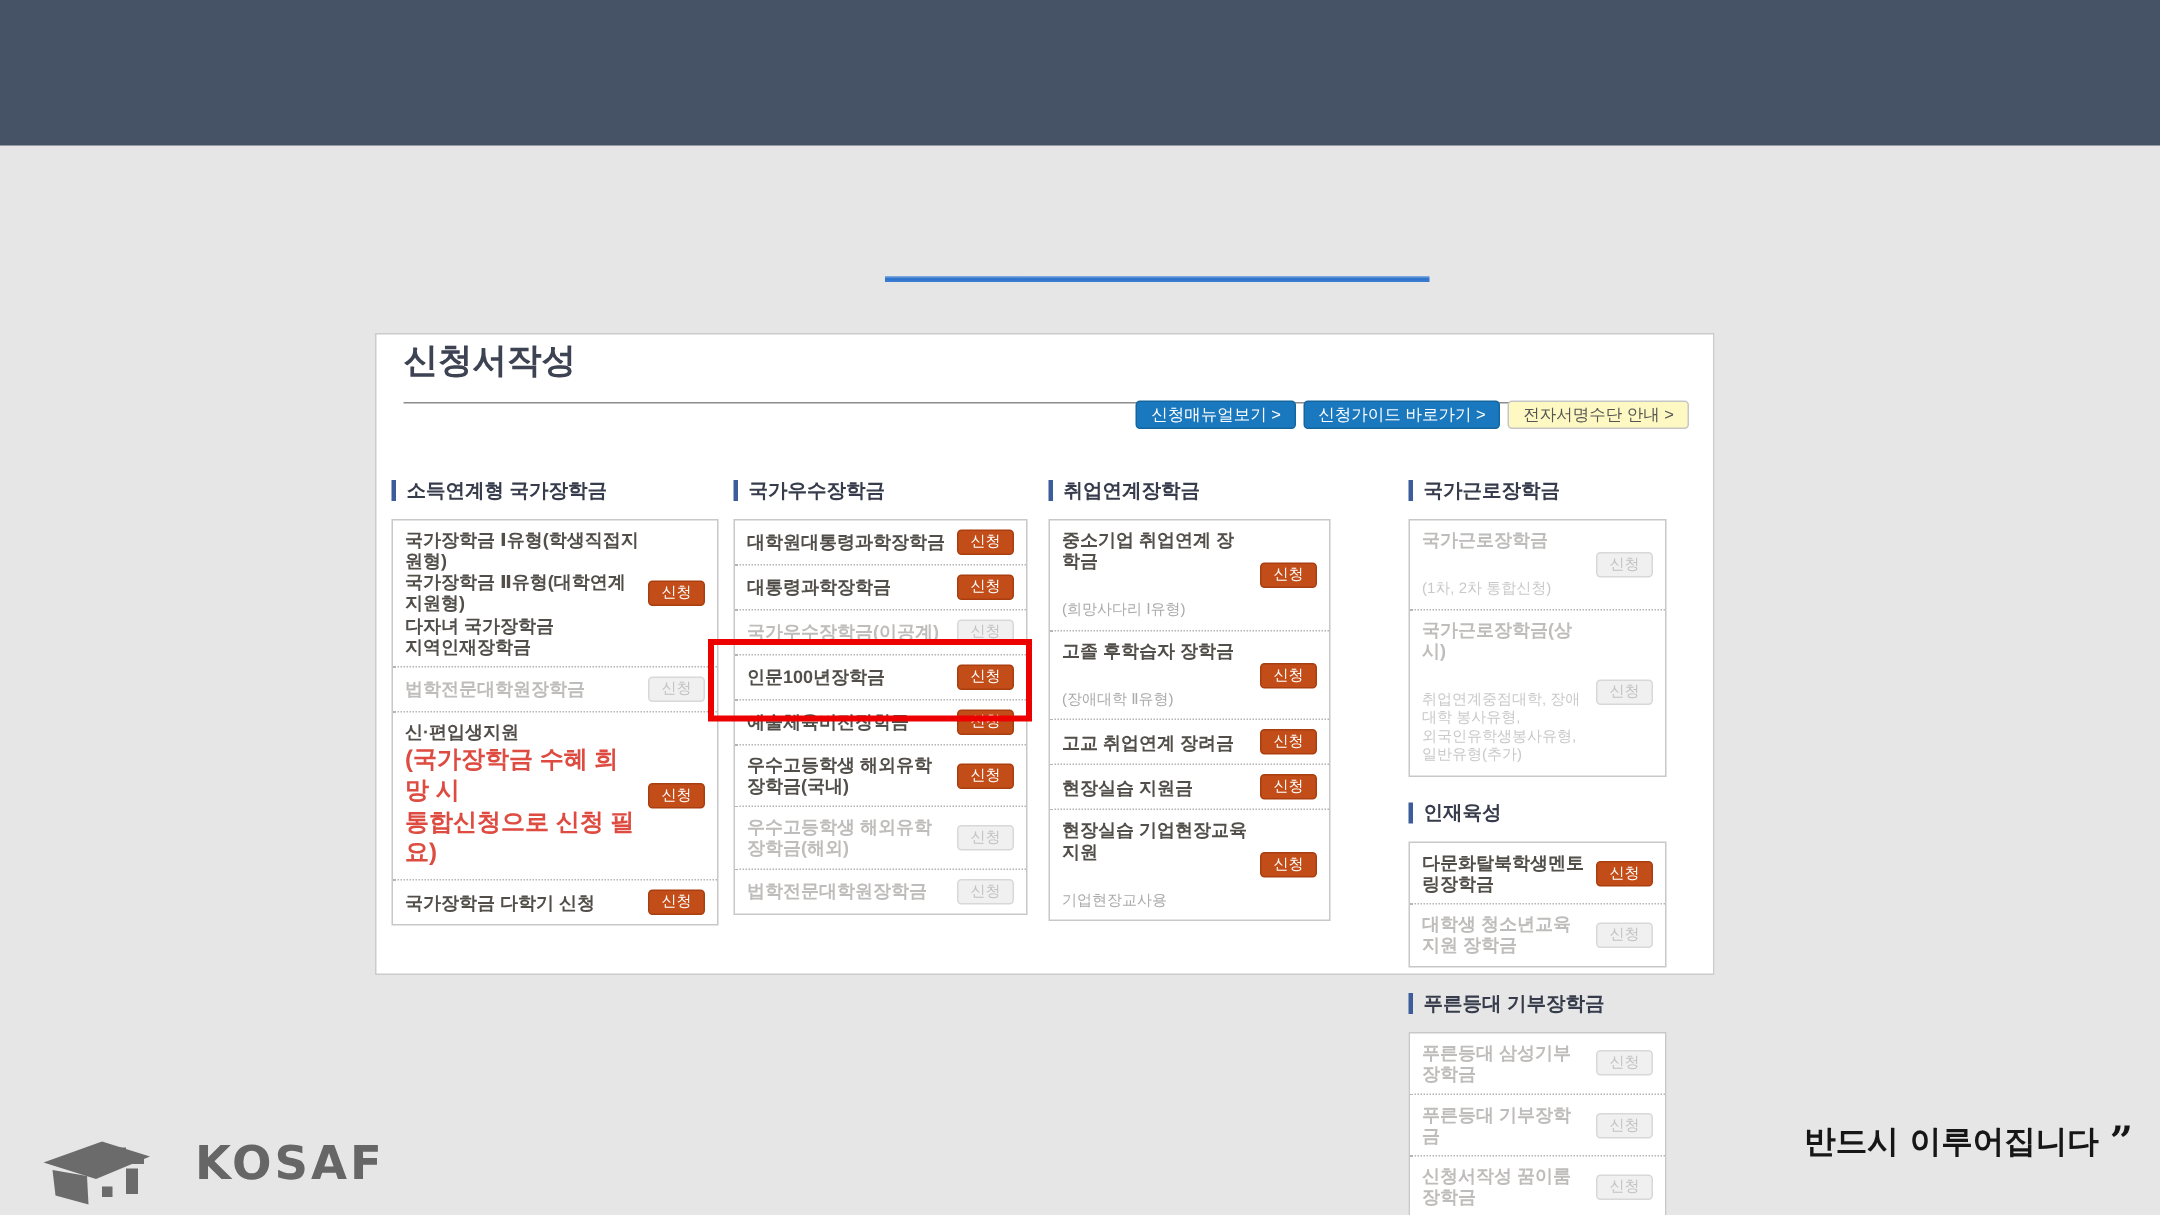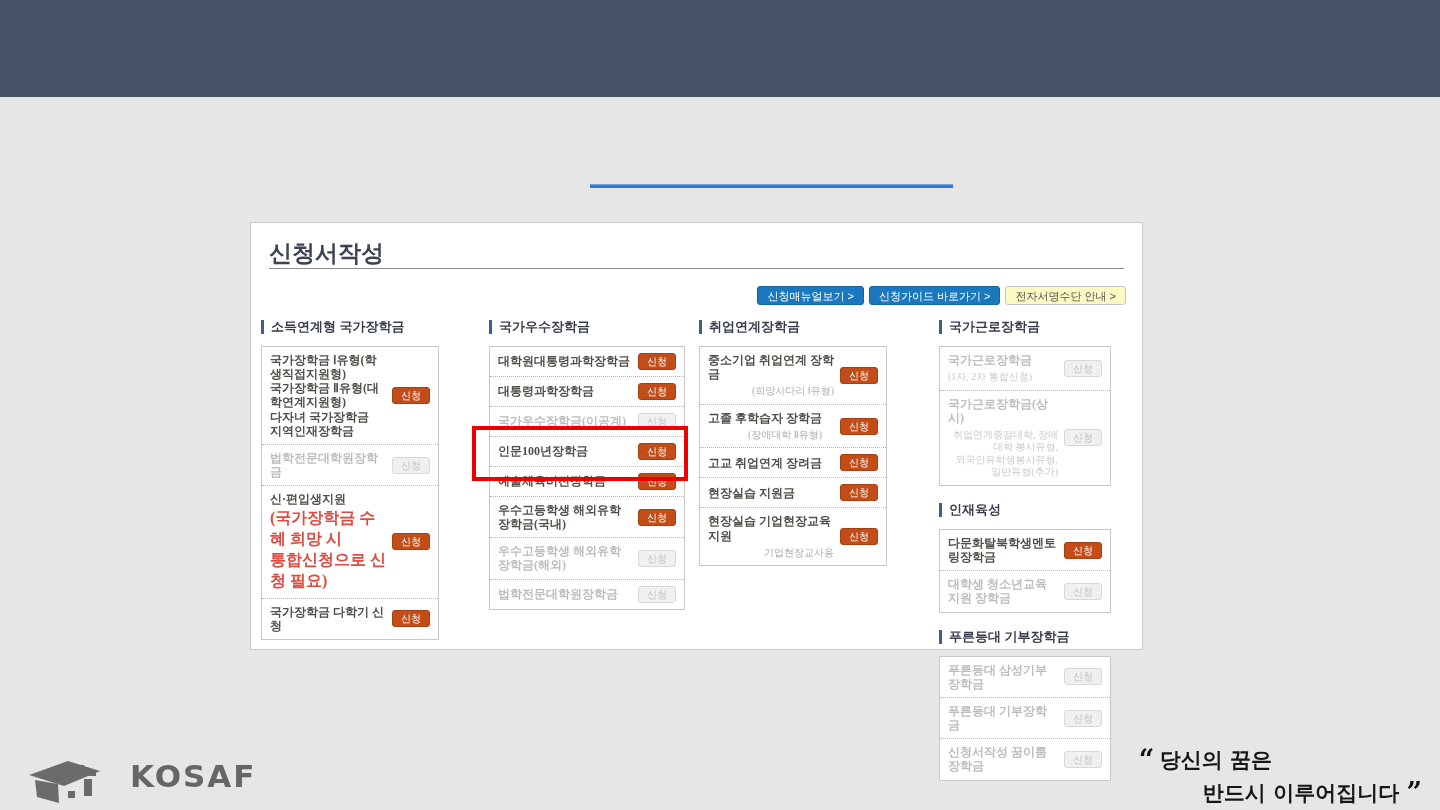--- a/index.html
+++ b/index.html
@@ -9,43 +9,43 @@
     font-family:"Liberation Sans","DejaVu Sans",sans-serif;
   }
   
   .topbar{position:absolute;left:0;top:0;width:1440px;height:97px;background:#465367;}
   
   .blueline{position:absolute;left:590px;top:184px;width:363px;height:4px;
     background:linear-gradient(#8FB3E2,#2B72CB 45%,#3F7FD2);}
   
   .panel{position:absolute;left:250px;top:222px;width:893px;height:428px;
     background:#FFFFFF;border:1px solid #CBCBCB;box-sizing:border-box;}
-  .page-title{position:absolute;left:18px;top:15px;font-size:23px;font-weight:bold;color:#3D4353;}
+  .page-title{position:absolute;left:18px;top:2px;font-size:23px;font-weight:bold;color:#3D4353;}
   .title-divider{position:absolute;left:18px;right:18px;top:45px;border-top:1px solid #8C8C8C;height:0;}
-  .toolbar{position:absolute;right:16px;top:63px;display:flex;gap:5px;}
+  .toolbar{position:absolute;right:16px;top:44px;display:flex;gap:5px;}
   .tbtn{height:19px;line-height:19px;padding:0 9px;font-size:11px;border-radius:3px;
     cursor:pointer;white-space:nowrap;font-family:inherit;}
   .tbtn.primary{background:#1A78BE;border:1px solid #15669F;color:#FFFFFF;}
   .tbtn.light{background:#fef9c3;border:1px solid #C6C6C6;color:#555555;}
   
   .col{position:absolute;top:96px;}
-  .col1{left:10px;width:178px;}
+  .col1{left:10px;width:218px;}
   .col2{left:238px;width:196px;}
   .col3{left:448px;width:188px;}
   .col4{left:688px;width:172px;}
   .colhead{display:flex;align-items:center;height:16px;margin-bottom:11px;}
   .colhead .bar{display:inline-block;width:3px;height:14px;background:#3D5C9A;margin-right:7px;}
   .colhead .htxt{font-size:13px;font-weight:bold;color:#363C4B;white-space:nowrap;}
-  .sbox{border:1px solid #C8C8C8;background:#FFFFFF;font-family:Liberation Serif, serif;}
+  .sbox{border:1px solid #C8C8C8;background:#FFFFFF;}
   .srow{display:flex;align-items:center;justify-content:space-between;
     padding:6px 8px;border-top:1px dotted #B5B5B5;}
   .srow:first-child{border-top:none;}
   .rtext{min-width:0;}
   .rt{display:block;font-size:12px;font-weight:bold;color:#524E49;line-height:1.18;white-space:pre-line;}
-  .rs{display:block;font-size:10px;color:#AAAAAA;line-height:1.25;margin-top:4px;white-space:pre-line;text-align:right;}
+  .rs{display:block;font-size:10px;color:#AAAAAA;line-height:1.25;margin-top:20px;white-space:pre-line;}
   .rn{display:block;font-size:16px;font-weight:bold;color:#DE4B41;line-height:1.3;margin-top:2px;white-space:pre-line;}
   .apply{flex:0 0 auto;margin-left:6px;width:38px;height:17px;font-size:10px;line-height:15px;
     border-radius:3px;background:#C24D18;border:1px solid #A93F10;color:#FFFFFF;cursor:pointer;
     font-family:inherit;padding:0;}
   .srow[data-state="disabled"] .rt{color:#BFBDBB;font-weight:bold;}
   .srow[data-state="disabled"] .rs{color:#C9C9C9;}
   .srow[data-state="disabled"] .apply{background:#F0F0F0;border:1px solid #D8D8D8;color:#C2C2C2;cursor:default;}
   .section{margin-bottom:16px;}
   
   .redbox{position:absolute;left:472px;top:426px;width:216px;height:55px;
@@ -307,21 +307,17 @@
         <rect x="59" y="12" width="9" height="6"></rect>
         <rect x="56" y="21" width="8" height="17"></rect>
         <rect x="40" y="33" width="7" height="7"></rect>
       </g>
     </svg>
   </span>
   <span class="logo-text">KOSAF</span>
 </div>
 
 <div class="quote">
-  <div class="q1">
-    <span class="qmark">“</span>
-    <span>당신의 꿈은</span>
-  </div>
   <div class="q2">
     <span>반드시 이루어집니다</span>
     <span class="qmark">”</span>
   </div>
 </div>
 
 </body></html>

